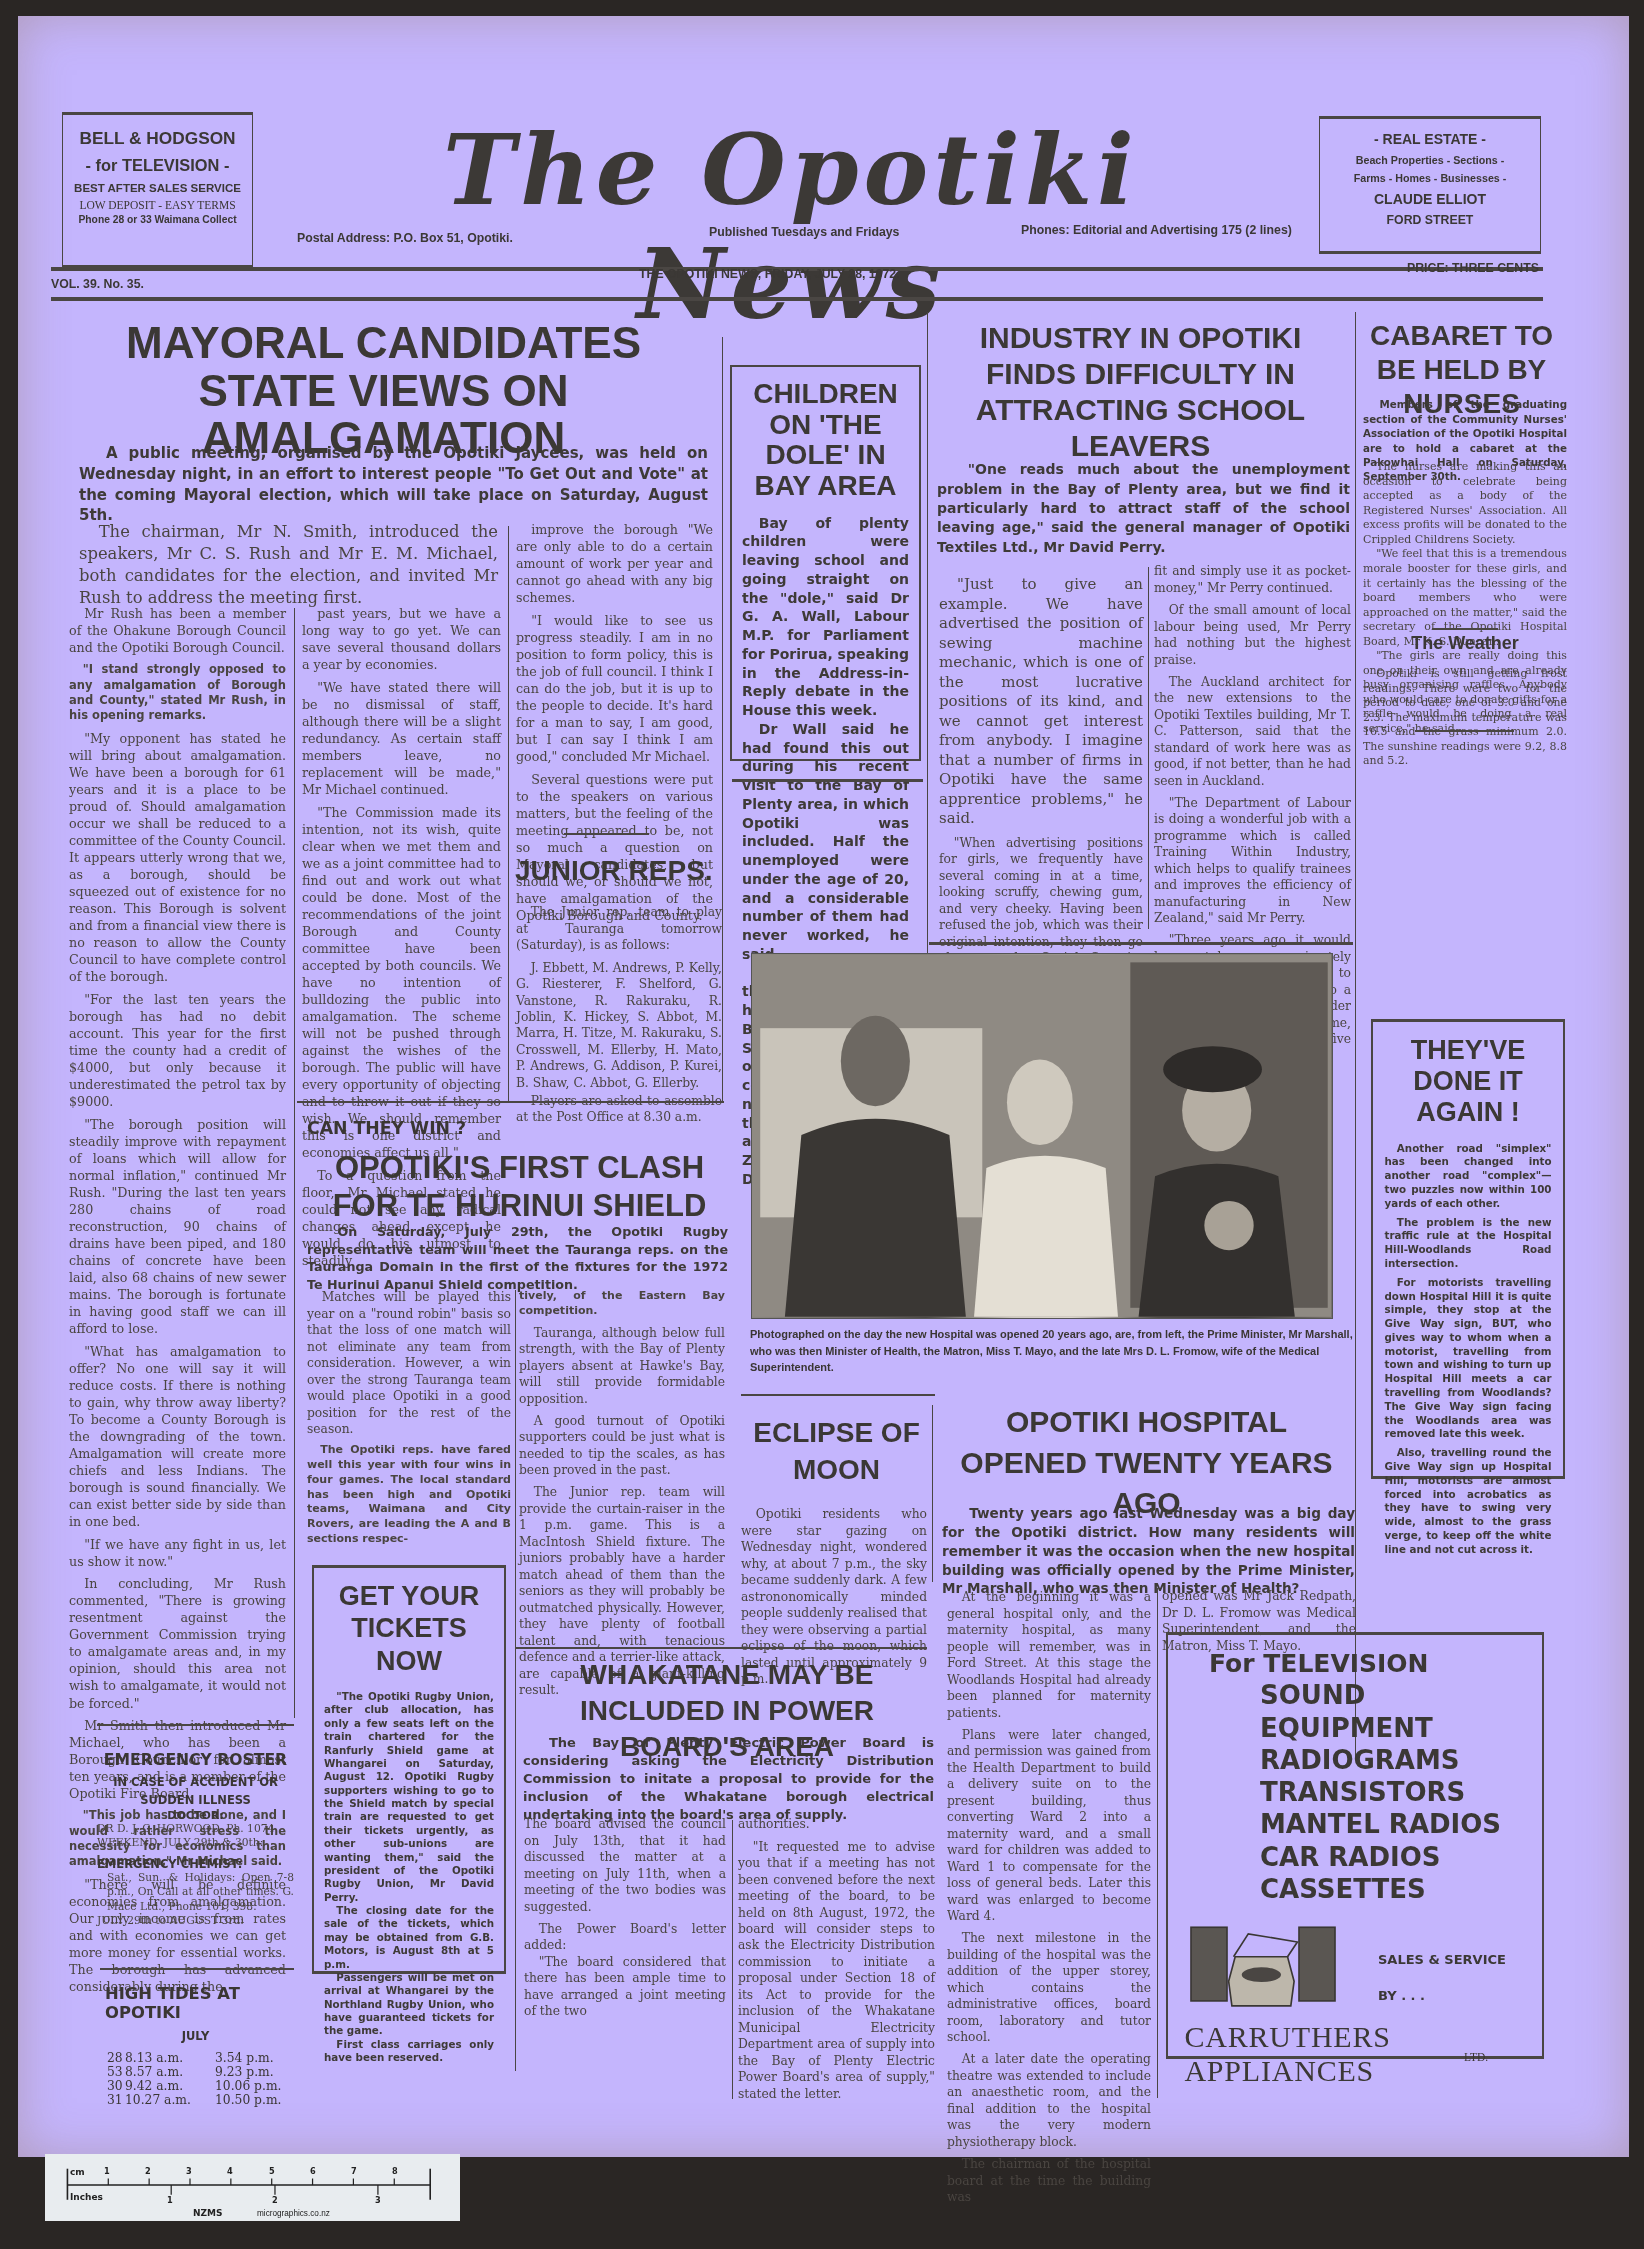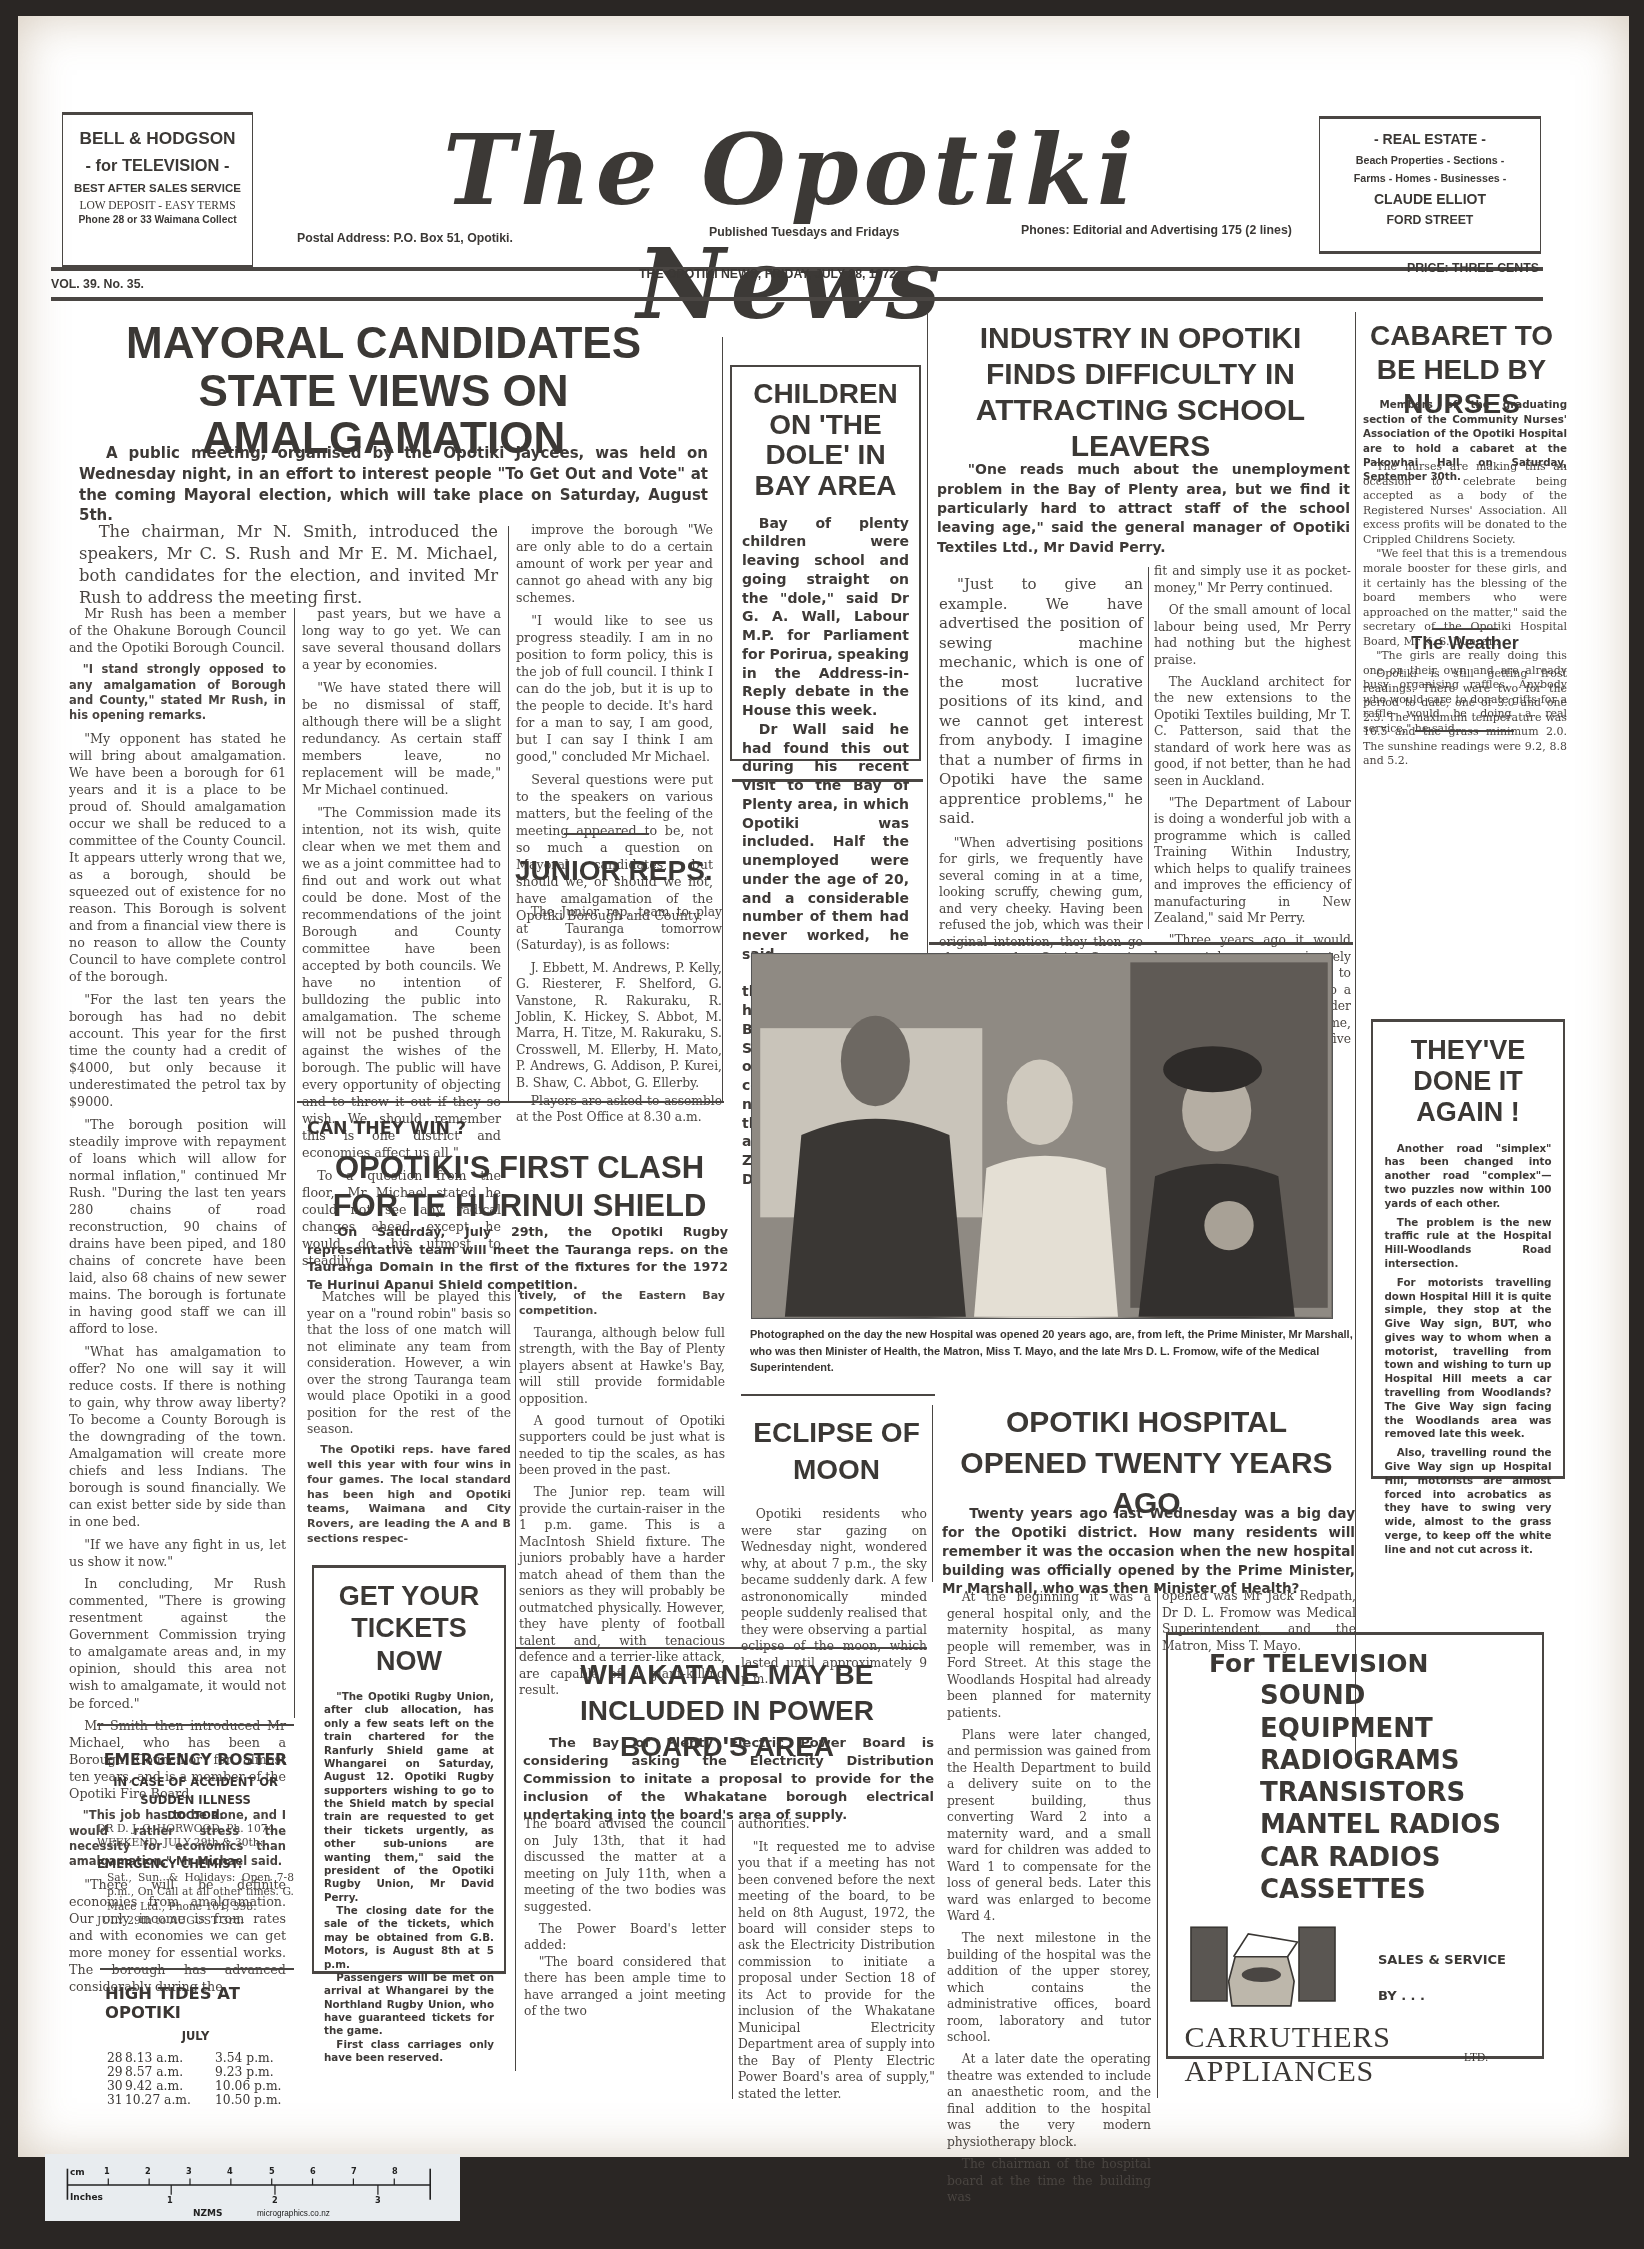--- a/index.html
+++ b/index.html
@@ -1,18 +1,18 @@
 <!DOCTYPE html>
 <html style="font-size:13px"><head>
 <meta charset="utf-8">
 <style>
   * { box-sizing: border-box; margin: 0; padding: 0; }
   html, body { width: 1644px; height: 2250px; background: #2a2624; overflow: hidden; }
   body { position: relative; font-family: "DejaVu Serif", serif; color: #3a3633; }
-  .page { position: absolute; left: 18px; top: 16.4px; width: 1611px; height: 2141px; background: #ffffff; box-shadow: inset 0 0 49px rgba(140,110,70,0.35); }
+  .page { position: absolute; left: 18px; top: 16.4px; width: 1611px; height: 2141px; background: #c4b5fd; box-shadow: inset 0 0 49px rgba(140,110,70,0.35); }
   .abs { position: absolute; }
   .rule { position: absolute; background: #4a4643; }
   .hl { font-family: "Liberation Sans", sans-serif; font-weight: bold; color: #3b3835; text-align: center; line-height: 1.05; }
   .body { font-family: "DejaVu Serif", serif; font-size: 12.7px; line-height: 1.34; text-align: justify; color: #4a4541; }
   .body p { text-indent: 1.2em; margin-bottom: 5.8px; }
   .lead { font-family: "DejaVu Sans", sans-serif; font-weight: bold; font-size: 13px; line-height: 1.38; text-align: justify; color: #3e3a37; }
   .box { position: absolute; border: 2.5px solid #4a4643; }
   .sans-b { font-family: "DejaVu Sans", sans-serif; font-weight: bold; }
   .ctr { text-align: center; }
   .masthead { font-family: "DejaVu Serif", serif; font-weight: bold; font-style: italic; font-size: 97px; color: #3c3936; letter-spacing: 5px; text-align: center; }
@@ -151,21 +151,21 @@
 
   <div class="abs" style="left:79px;top:1968px;width:197px;">
     <div class="sans-b" style="font-size:16.4px;margin-left:8px;">HIGH TIDES AT OPOTIKI</div>
     <div class="sans-b ctr" style="font-size:11.5px;margin:6.6px 0 8.2px;">JULY</div>
     <div class="tide-row">
         <span style="width:28px;padding-left:10px;">28</span>
         <span style="width:90px;">8.13 a.m.</span>
         <span>3.54 p.m.</span>
       </div>
     <div class="tide-row">
-        <span style="width:28px;padding-left:10px;">29</span>
+        <span style="width:28px;padding-left:10px;">53</span>
         <span style="width:90px;">8.57 a.m.</span>
         <span>9.23 p.m.</span>
       </div>
     <div class="tide-row">
         <span style="width:28px;padding-left:10px;">30</span>
         <span style="width:90px;">9.42 a.m.</span>
         <span>10.06 p.m.</span>
       </div>
     <div class="tide-row">
         <span style="width:28px;padding-left:10px;">31</span>

